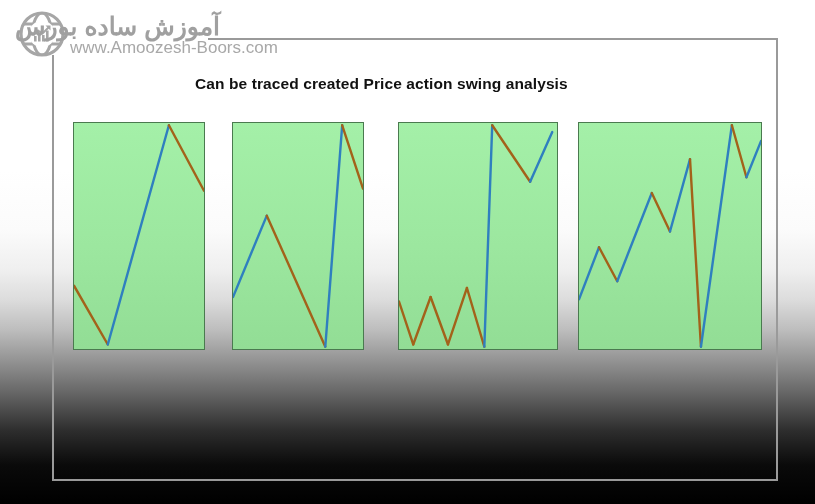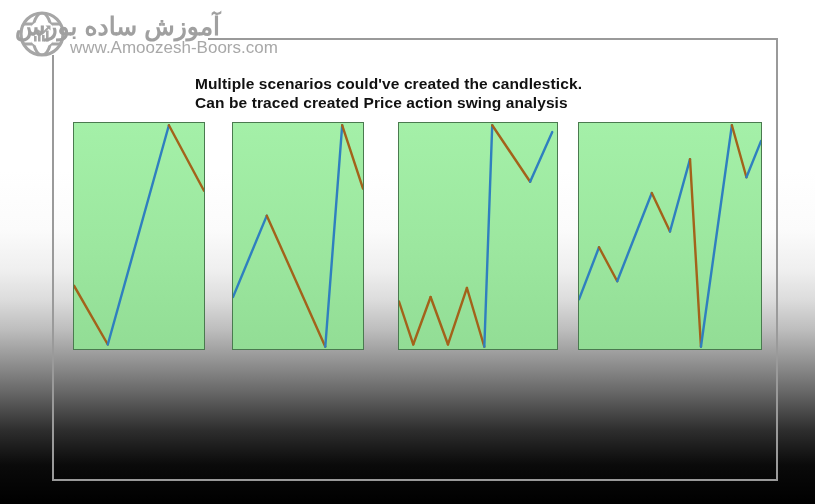--- a/index.html
+++ b/index.html
@@ -93,21 +93,20 @@
         </g>
         <path d="M15.5 25 L20 20.5 L24.5 23.5 L31.5 16.5" fill="none" stroke="#a6a6a6" stroke-width="2"></path>
         <path d="M27.5 15.5 L32.5 15.5 L32.5 20.5 Z" fill="#a6a6a6"></path>
       </svg>
     </div>
     <div id="logo-fa">آموزش ساده بورس</div>
     <div id="logo-url">www.Amoozesh-Boors.com</div>
   </div>
 
   <div id="heading">
-    <div>Multiple scenarios could've created the candlestick.</div>
     <div>Can be traced created Price action swing analysis</div>
   </div>
 
   <div class="panel" id="panel-1">
     <svg viewBox="0 0 100 100" preserveAspectRatio="none">
         <line x1="0" y1="72" x2="26" y2="98" stroke="#a3621a" vector-effect="non-scaling-stroke" stroke-width="2.4" stroke-linecap="round"></line>
         <line x1="26" y1="98" x2="73" y2="1" stroke="#2f7fbf" vector-effect="non-scaling-stroke" stroke-width="2.4" stroke-linecap="round"></line>
         <line x1="73" y1="1" x2="100" y2="30" stroke="#a3621a" vector-effect="non-scaling-stroke" stroke-width="2.4" stroke-linecap="round"></line>
       </svg>
   </div>

